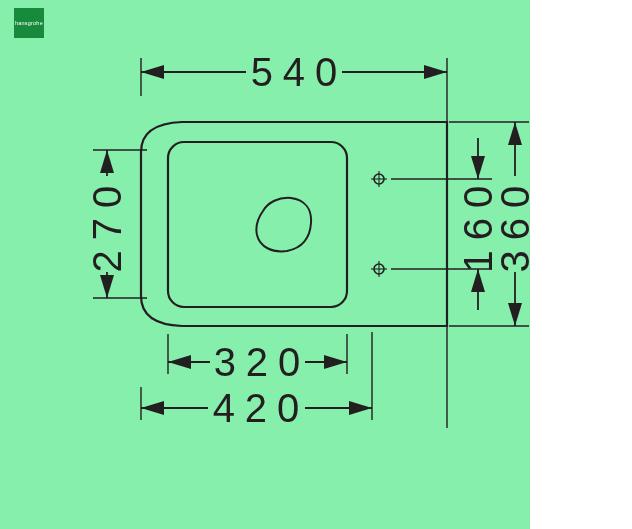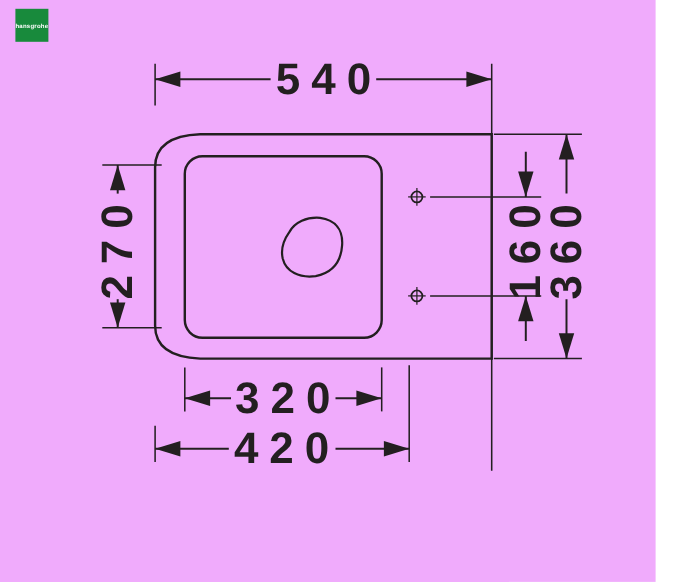--- a/index.html
+++ b/index.html
@@ -1,22 +1,21 @@
 <!DOCTYPE html>
 <html><head>
 <meta charset="utf-8">
 <style>
   html,body{margin:0;padding:0;background:#ffffff;}
   .canvas{
     position:relative;
-    width:596px;height:529px;
-    background:#f0abfc;
+    width:530px;height:529px;
+    background:#86efac;
     font-family:"Liberation Sans","DejaVu Sans",sans-serif;
     overflow:hidden;
-    font-weight:bold;
   }
   svg{display:block;}
   .dim-text{
     font-family:"Liberation Sans","DejaVu Sans",sans-serif;
     font-size:40px;
     letter-spacing:10px;
     fill:#231f20;
   }
   .logo-text{
     font-family:"Liberation Sans","DejaVu Sans",sans-serif;

